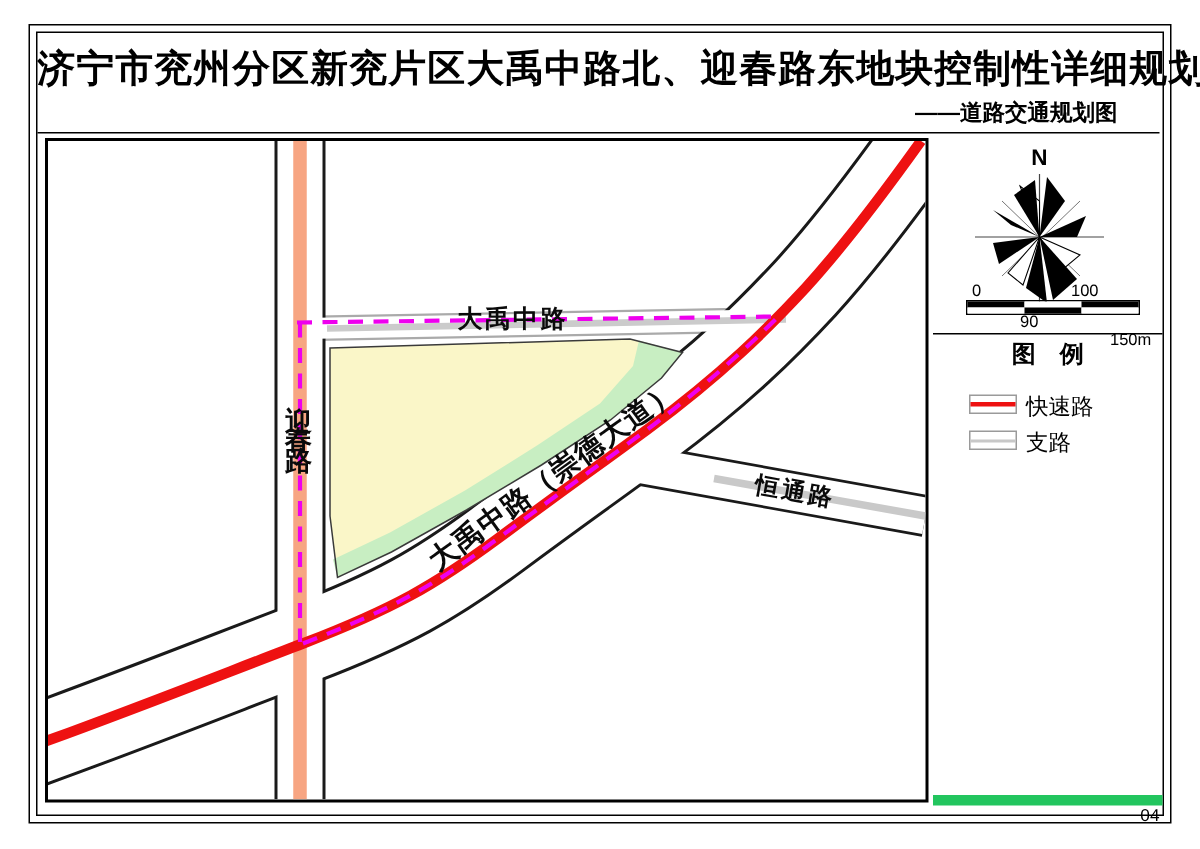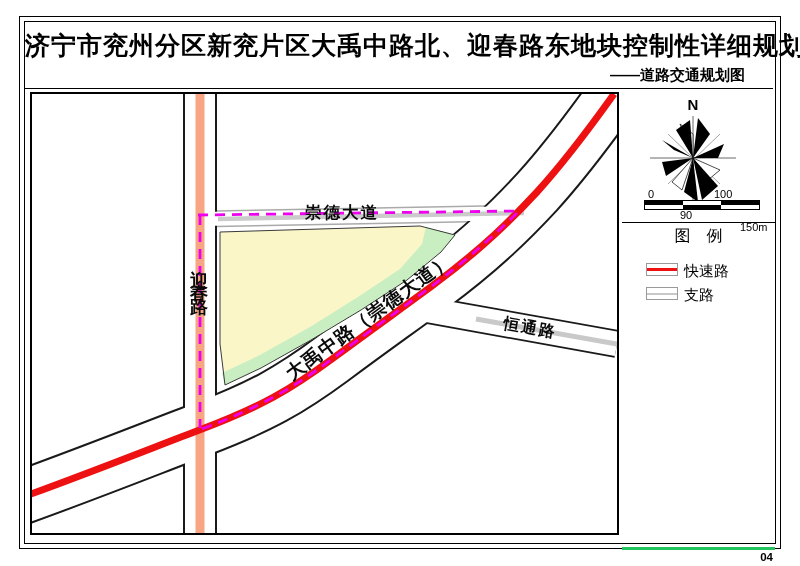--- a/index.html
+++ b/index.html
@@ -22,29 +22,29 @@
   .scalebar{position:absolute;left:12px;top:96px;width:132px;height:36px;font-size:11px;}
   .scalebar .num{position:absolute;font-size:11px;}
   .s0{left:14px;top:0;}
   .s100{left:80px;top:0;}
   .s50{left:46px;top:21px;}
   .s150{left:106px;top:33px;}
   .bar{position:absolute;left:10px;top:12px;width:114px;height:8px;border:1px solid #000;display:grid;grid-template-rows:4px 4px;grid-template-columns:repeat(3,38px);}
   .cb{background:#000;}
   .cw{background:#fff;}
   .sep{position:absolute;left:0;top:130px;width:153px;border-top:1px solid #000;}
-  .legend-title{position:absolute;left:0;top:134px;width:153px;text-align:center;font-size:16px;font-weight:400;}
+  .legend-title{position:absolute;left:0;top:134px;width:153px;text-align:center;font-size:16px;font-weight:700;}
   .legend{position:absolute;left:0;top:165px;width:153px;}
   .legend-item{position:relative;height:24px;}
   .swatch{position:absolute;left:24px;top:6px;width:30px;height:11px;border:1px solid #9a9a9a;background:#fff;}
   .sw-line{position:absolute;left:0;top:4px;width:100%;height:3px;}
   .sw-line-thin{position:absolute;left:0;top:4.5px;width:100%;height:2px;}
   .sw-dash{position:absolute;left:22px;top:10px;width:34px;height:0;border-top:3px dashed #e0e;}
   .legend-label{position:absolute;left:62px;top:5px;font-size:15px;}
-  .sheetno-strip{position:absolute;left:0;top:455px;width:153px;height:15px;border-top:3px solid #22c55e;font-weight:bold;}
+  .sheetno-strip{position:absolute;left:0;top:438px;width:153px;height:15px;border-top:7px solid #22c55e;}
   .sheetno{position:absolute;right:2px;top:1px;font-size:11.5px;}
 </style>
 </head>
 <body>
 
 <div class="sheet">
   <div class="frame-outer"></div>
   <div class="frame-inner"></div>
 
   <div class="title-bar">
@@ -71,21 +71,21 @@
 
       <path d="M 168 0 L 168 439" fill="none" stroke-width="9" stroke="#f7a582"></path>
       <path d="M 186 125 L 492 119" fill="none" stroke-width="4.5" stroke="#cbcbcb"></path>
       <path d="M 444 225 L 585 250" fill="none" stroke-width="5" stroke="#c9c9c9"></path>
       <path d="M -12 404 C 60 378 125 352 170 335 C 230 312 258 296 300 265 C 350 228 362 220 400 192 C 450 155 480 125 505 98 C 535 65 562 28 582 0" fill="none" stroke-width="7" stroke="#ee1111"></path>
 
       <path d="M 166 121 L 487 117" fill="none" stroke-width="2.8" stroke-dasharray="10 7" stroke="#ee00ee"></path>
       <path d="M 168 121 L 168 334" fill="none" stroke-width="2.8" stroke-dasharray="10 7" stroke="#ee00ee"></path>
       <path d="M 170 335 C 230 312 258 296 300 265 C 350 228 362 220 400 192 C 435 166 468 136 486 118" fill="none" stroke-width="2.8" stroke-dasharray="10 7" stroke="#ee00ee"></path>
     </svg>
-    <div class="map-label lbl-planned">崇德大道</div>
+    <div class="map-label lbl-planned">大禹中路</div>
     <div class="map-label lbl-yingchun">迎春路</div>
     <div class="map-label lbl-dayu">大禹中路（崇德大道）</div>
     <div class="map-label lbl-hengtong">恒通路</div>
   </div>
 
   <div class="sidebar">
     <svg class="compass" width="140" height="112" viewBox="0 0 140 112">
       <text x="65" y="16" font-size="15" font-weight="bold" text-anchor="middle">N</text>
       <line x1="65" y1="22" x2="65" y2="110" stroke="#444" stroke-width="0.8"></line>
       <line x1="22" y1="64" x2="108" y2="64" stroke="#444" stroke-width="0.8"></line>

